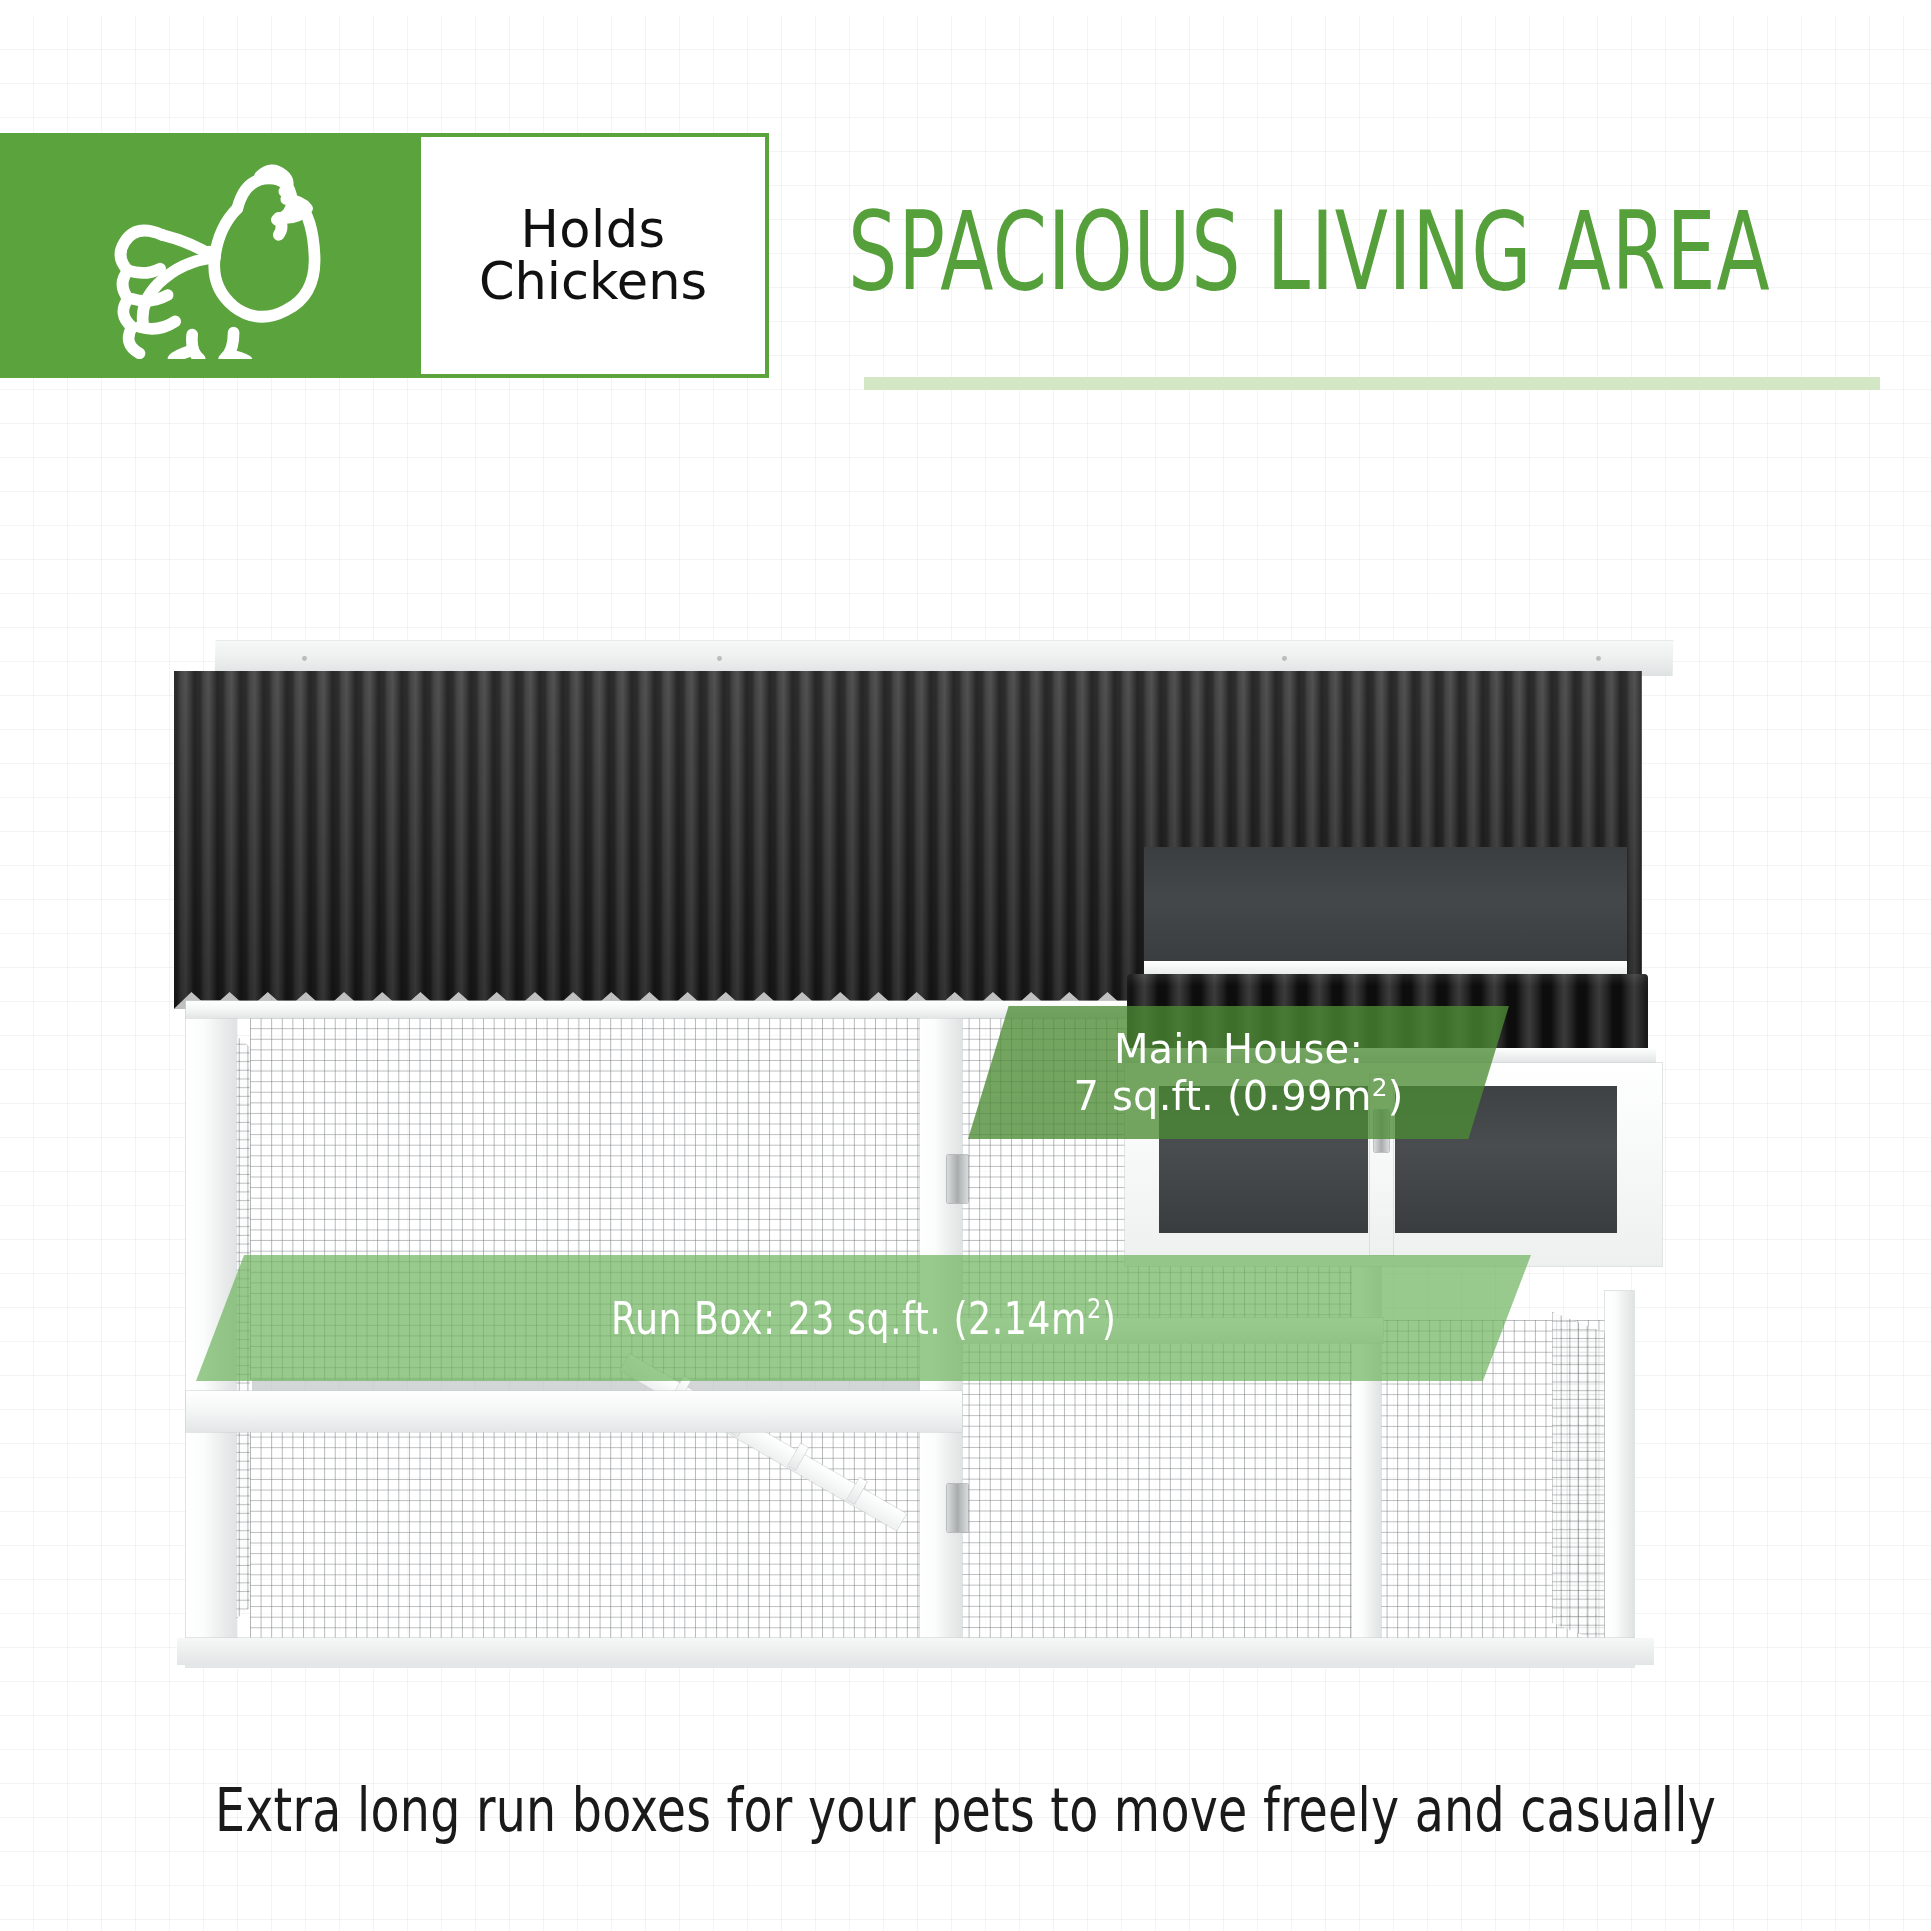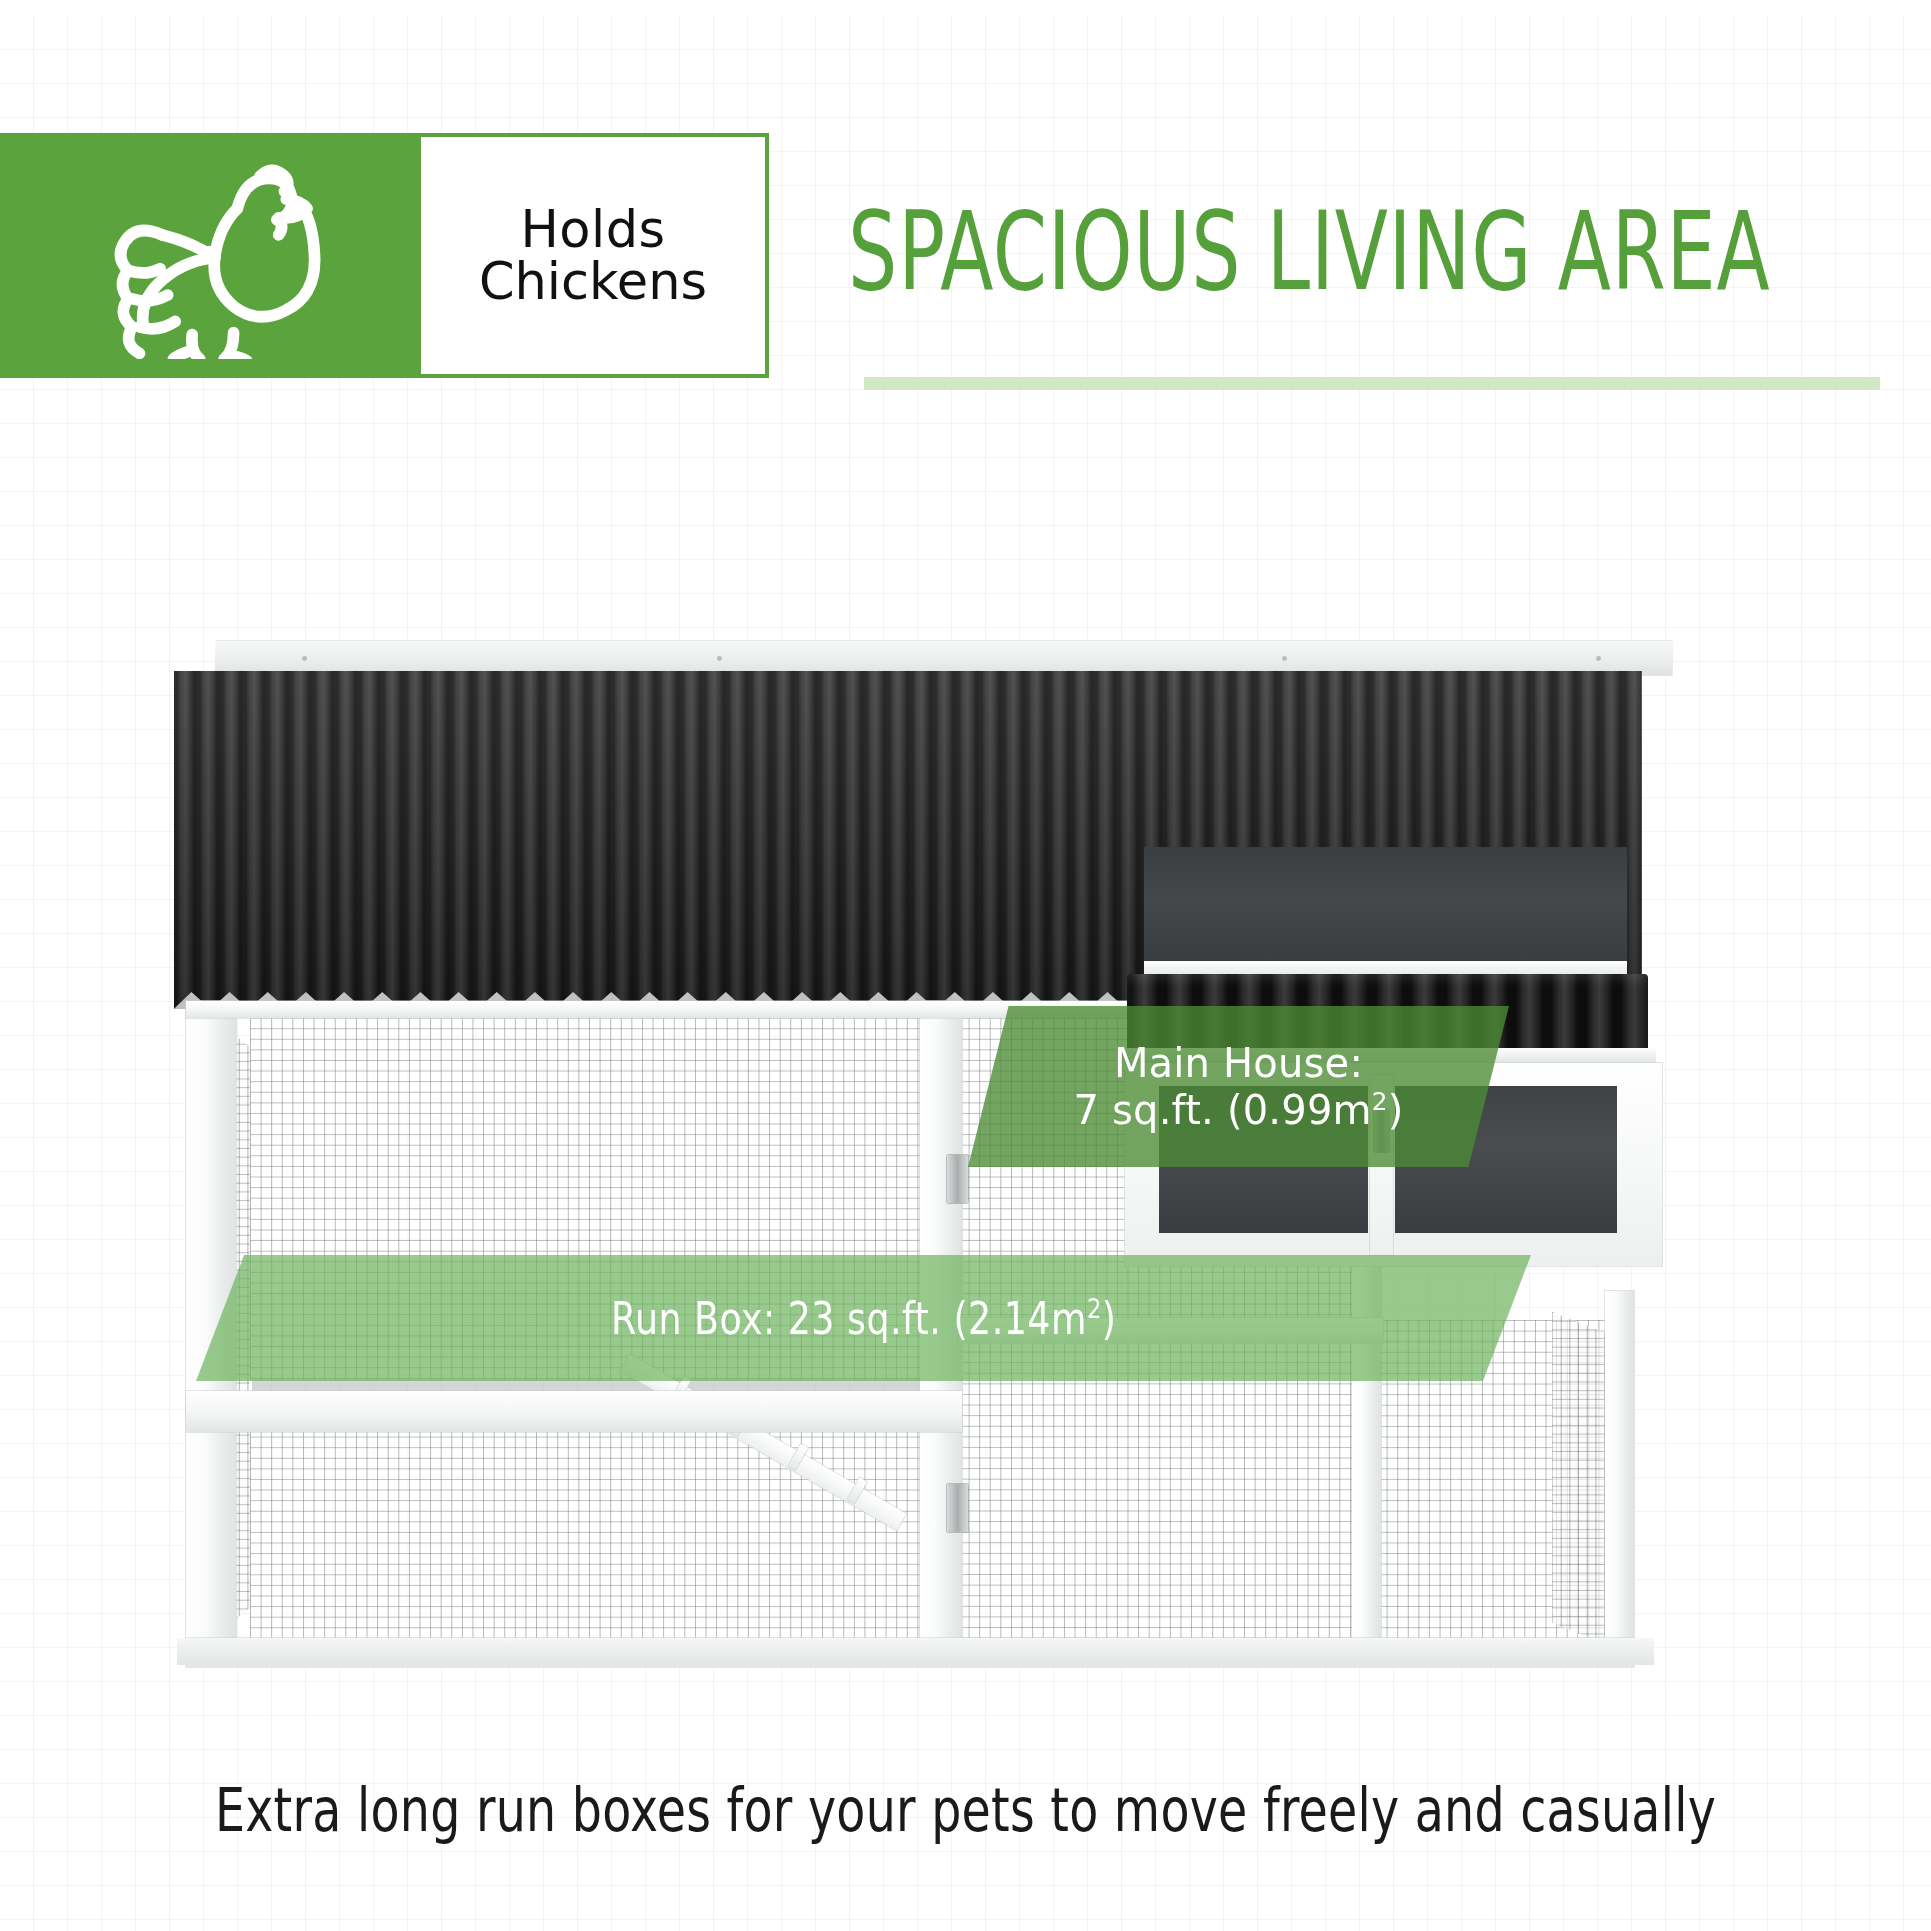--- a/index.html
+++ b/index.html
@@ -166,21 +166,21 @@
   }
 
   
   .base-board{
     position:absolute;left:7.7px;top:1139px;width:1477px;height:27px;
     background:linear-gradient(to bottom,#f6f7f7,#e3e6e6);
   }
 
   
   #callout-main{
-    position:absolute;left:968px;top:990px;width:541px;height:161px;
+    position:absolute;left:968px;top:990px;width:541px;height:133px;
     background:rgba(76,140,52,0.78);
     clip-path:polygon(7.5% 0%, 100% 0%, 92.5% 100%, 0% 100%);
     display:flex;align-items:center;justify-content:center;
   }
   #callout-main-text{
     color:#ffffff;font-size:40px;line-height:1.16;text-align:center;
     font-family:"DejaVu Sans","Liberation Sans", sans-serif;
     letter-spacing:0.2px;
   }
   #callout-run{

